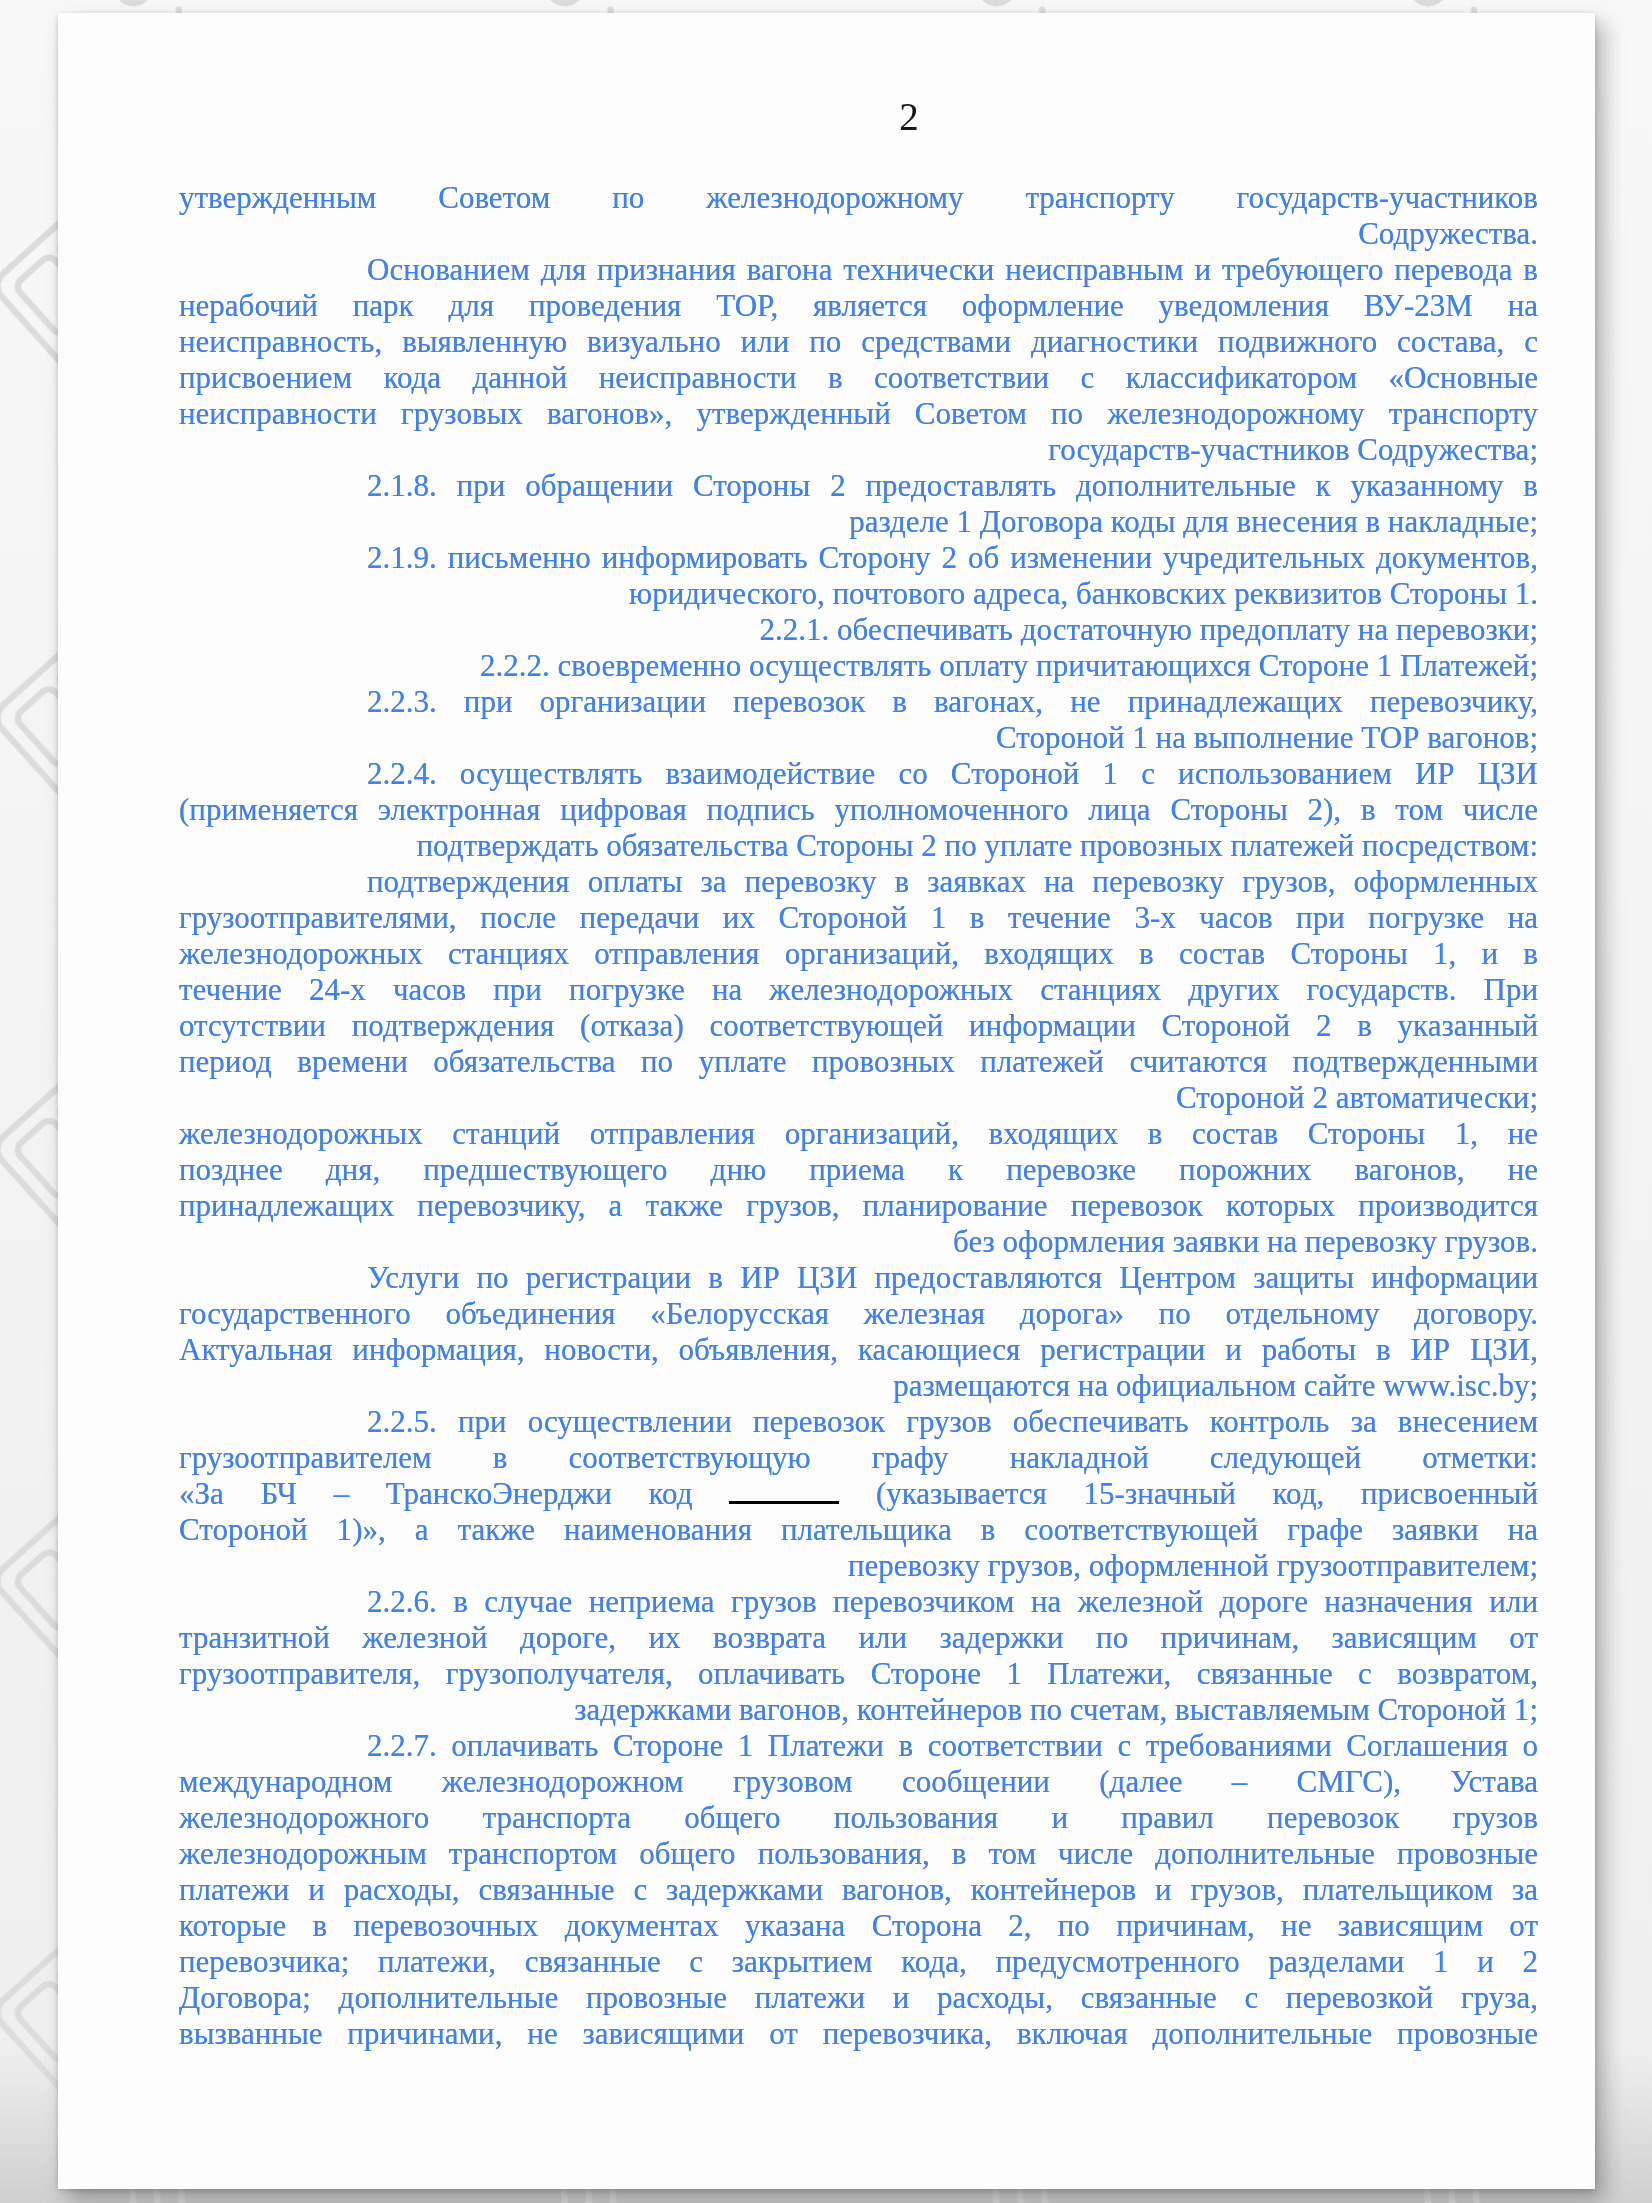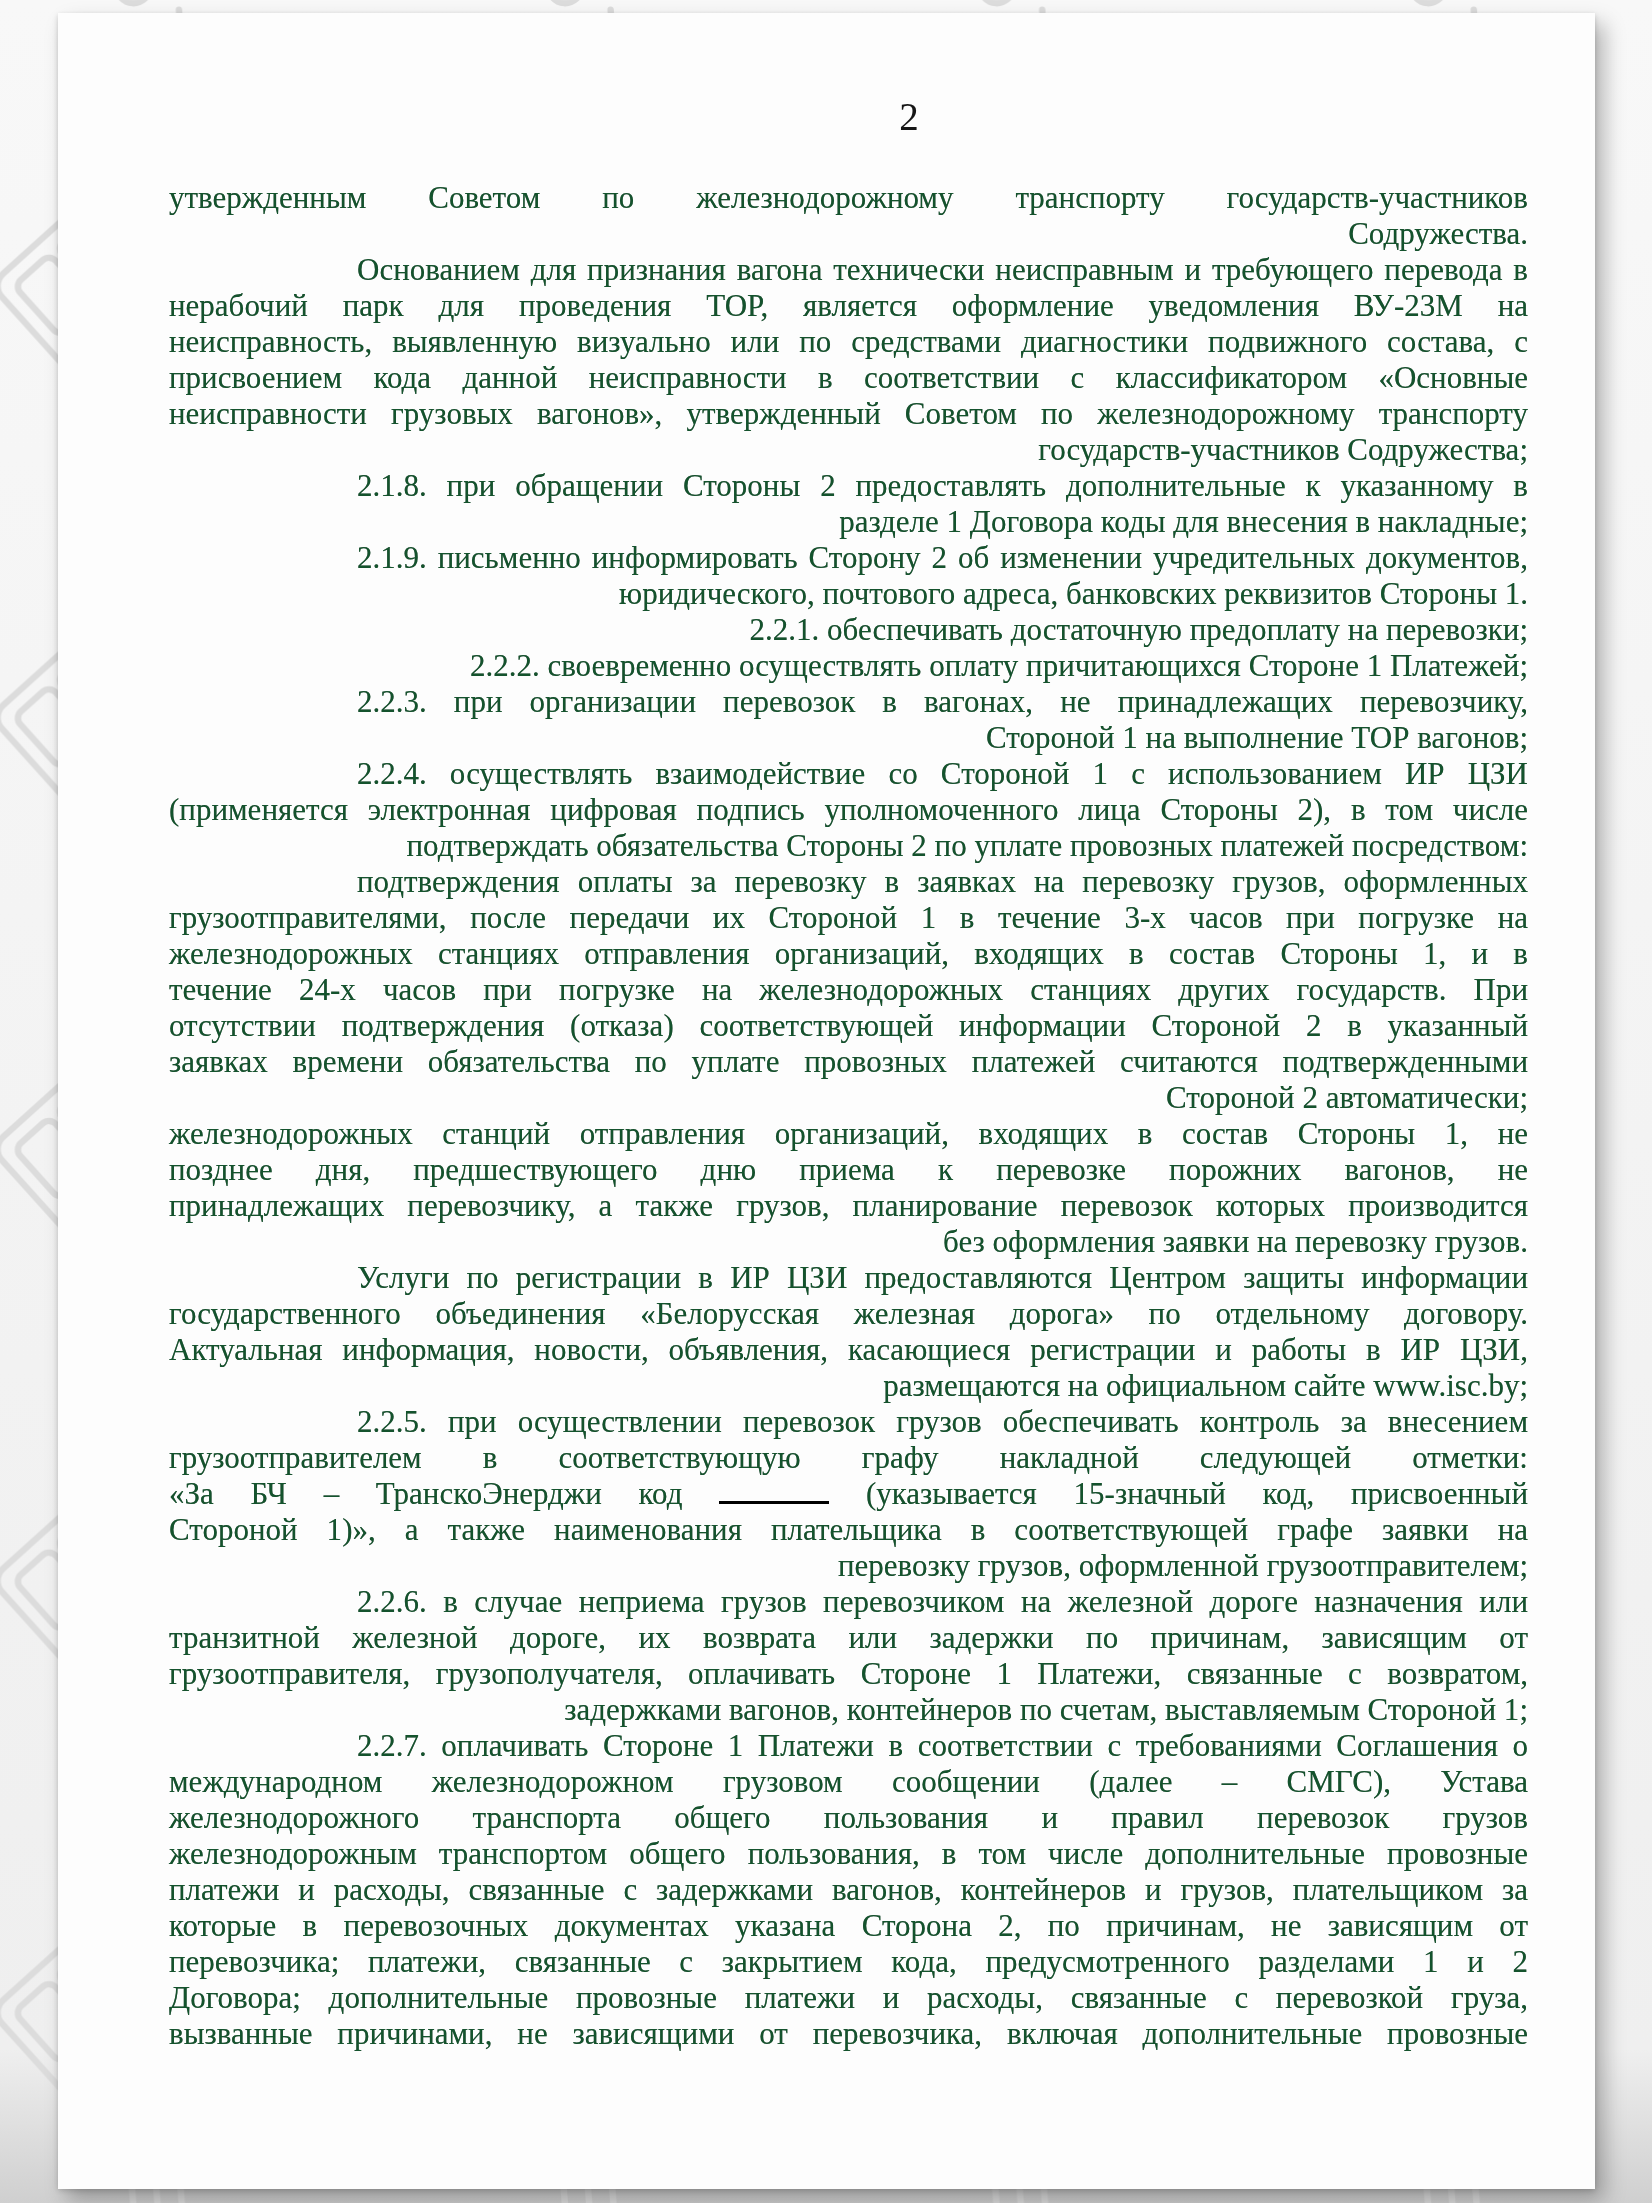--- a/index.html
+++ b/index.html
@@ -13,22 +13,22 @@
     position:absolute;left:58px;top:13px;width:1537px;height:2176px;
     background:#fdfdfd;
     box-shadow:9.2px 11px 20px rgba(0,0,0,0.28), 0 1.8px 5.5px rgba(0,0,0,0.18);
   }
   .pagenum{
     position:absolute;left:121px;top:81px;width:1359px;
     text-align:center;text-indent:101px;
     font-size:39px;color:#161616;
   }
   .textblock{
-    position:absolute;left:111px;top:167px;width:1359px;
-    color:#14532d;
+    position:absolute;left:121px;top:167px;width:1359px;
+    color:#3b82f6;
   }
   .line{
     font-size:31px;line-height:36px;height:36px;
     text-align:right;white-space:normal;
     text-shadow:0 0 0.5px rgba(0,0,0,0.45);
   }
   .line.just{text-align:justify;text-align-last:justify;}
   .line.ind{text-indent:188px;}
   .line b{font-weight:normal;}
   .blank{
@@ -90,21 +90,21 @@
       <div class="line just ind">2.2.3. при организации перевозок в вагонах, не принадлежащих перевозчику,</div>
       <div class="line"><b>Стороной 1</b> на выполнение ТОР вагонов;</div>
       <div class="line just ind">2.2.4. осуществлять взаимодействие со <b>Стороной 1</b> с использованием ИР ЦЗИ</div>
       <div class="line just">(применяется электронная цифровая подпись уполномоченного лица <b>Стороны 2</b>), в том числе</div>
       <div class="line">подтверждать обязательства <b>Стороны 2</b> по уплате провозных платежей посредством:</div>
       <div class="line just ind">подтверждения оплаты за перевозку в заявках на перевозку грузов, оформленных</div>
       <div class="line just">грузоотправителями, после передачи их <b>Стороной 1</b> в течение 3-х часов при погрузке на</div>
       <div class="line just">железнодорожных станциях отправления организаций, входящих в состав <b>Стороны 1</b>, и в</div>
       <div class="line just">течение 24-х часов при погрузке на железнодорожных станциях других государств. При</div>
       <div class="line just">отсутствии подтверждения (отказа) соответствующей информации <b>Стороной 2</b> в указанный</div>
-      <div class="line just">заявках времени обязательства по уплате провозных платежей считаются подтвержденными</div>
+      <div class="line just">период времени обязательства по уплате провозных платежей считаются подтвержденными</div>
       <div class="line"><b>Стороной 2</b> автоматически;</div>
       <div class="line just">железнодорожных станций отправления организаций, входящих в состав <b>Стороны 1</b>, не</div>
       <div class="line just">позднее дня, предшествующего дню приема к перевозке порожних вагонов, не</div>
       <div class="line just">принадлежащих перевозчику, а также грузов, планирование перевозок которых производится</div>
       <div class="line">без оформления заявки на перевозку грузов.</div>
       <div class="line just ind">Услуги по регистрации в ИР ЦЗИ предоставляются Центром защиты информации</div>
       <div class="line just">государственного объединения «Белорусская железная дорога» по отдельному договору.</div>
       <div class="line just">Актуальная информация, новости, объявления, касающиеся регистрации и работы в ИР ЦЗИ,</div>
       <div class="line">размещаются на официальном сайте www.isc.by;</div>
       <div class="line just ind">2.2.5. при осуществлении перевозок грузов обеспечивать контроль за внесением</div>

